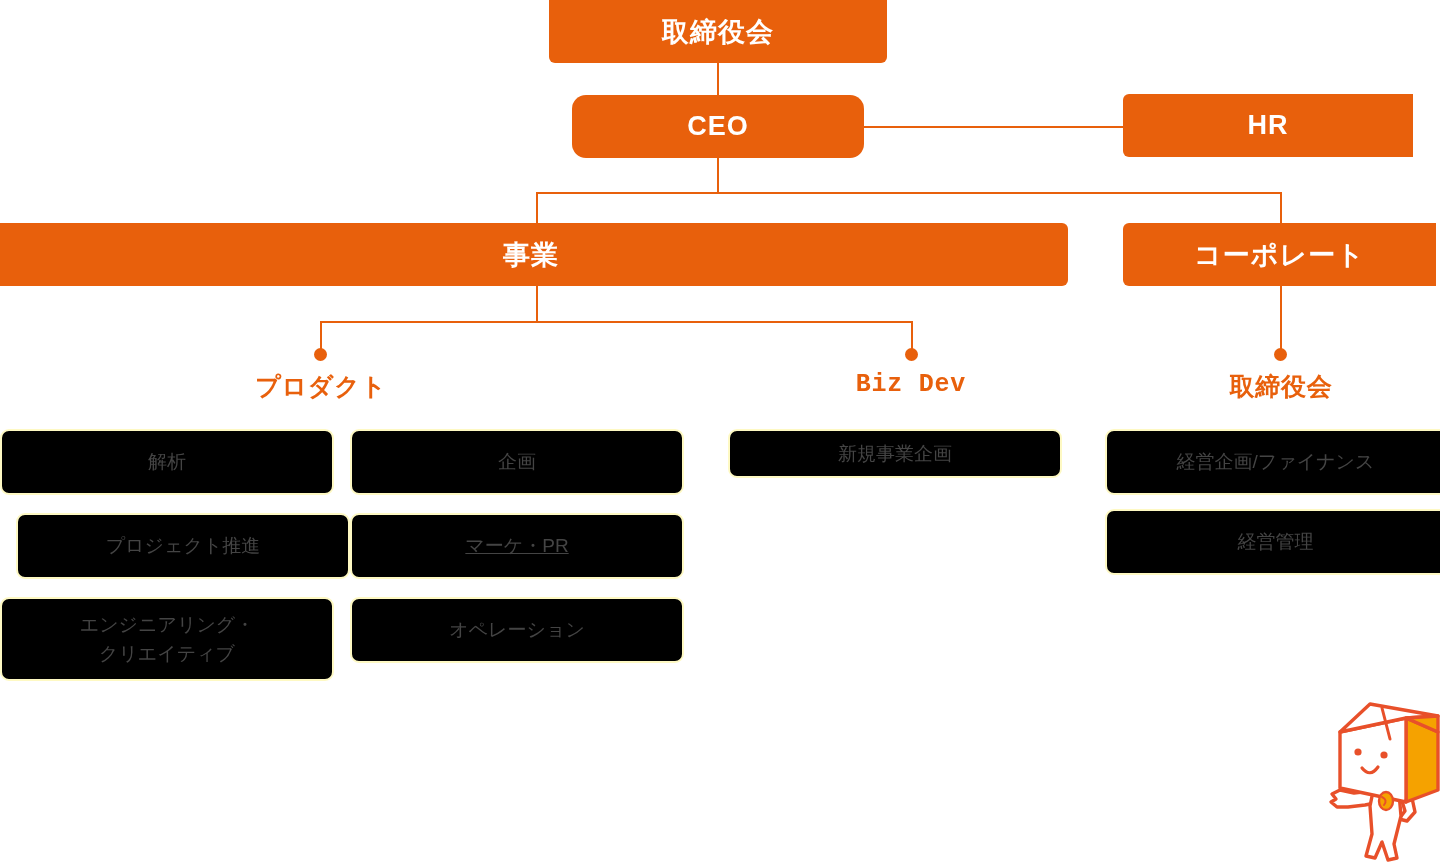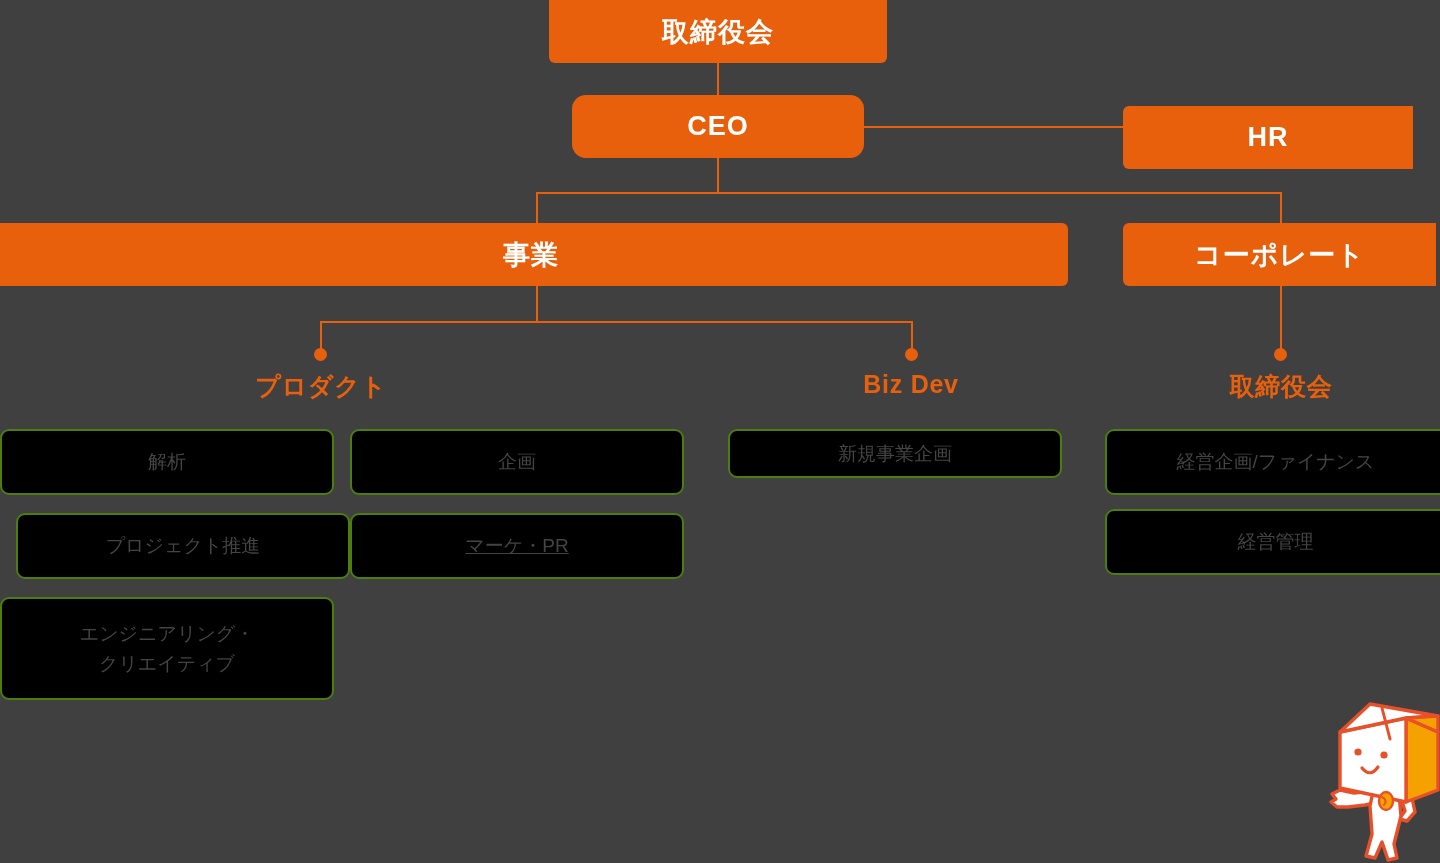--- a/index.html
+++ b/index.html
@@ -5,42 +5,42 @@
 <style>
   html, body {
     margin: 0;
     padding: 0;
     background: #000000;
   }
   #stage {
     position: relative;
     width: 1440px;
     height: 863px;
-    background: #404040;
+    background: #ffffff;
     overflow: hidden;
     font-family: "Liberation Sans", "DejaVu Sans", sans-serif;
   }
 
   
   .node {
     position: absolute;
     background: #E8600C;
     border-radius: 6px;
     color: #ffffff;
     display: flex;
     align-items: center;
     justify-content: center;
     font-weight: bold;
     letter-spacing: 0.04em;
     box-sizing: border-box;
     z-index: 3;
   }
   .node.board   { left: 549px; top: 0px;   width: 338px; height: 63px;  font-size: 27px; border-radius: 0 0 6px 6px; }
   .node.ceo     { left: 572px; top: 95px;  width: 292px; height: 63px;  font-size: 27px; border-radius: 14px; }
-  .node.hr      { left: 1123px;top: 106px;  width: 290px; height: 63px;  font-size: 27px; border-radius: 6px 0 0 6px; }
+  .node.hr      { left: 1123px;top: 94px;  width: 290px; height: 63px;  font-size: 27px; border-radius: 6px 0 0 6px; }
   .node.biz     { left: -6px;  top: 223px; width: 1074px;height: 63px;  font-size: 27px; border-radius: 0 6px 6px 0; }
   .node.corp    { left: 1123px;top: 223px; width: 313px; height: 63px;  font-size: 27px; border-radius: 6px 0 0 6px; }
 
   
   .line {
     position: absolute;
     background: #E8600C;
     z-index: 1;
   }
   .vline { width: 2px; }
@@ -65,21 +65,21 @@
     letter-spacing: 0.03em;
     white-space: nowrap;
     transform: translateX(-50%);
     z-index: 3;
     text-align: right;
   }
 
   
   .chip {
     position: absolute;
-    border: 2px solid #4d7c0f;
+    border: 2px solid #fef9c3;
     border-radius: 9px;
     background: #000000;
     color: #444444;
     font-size: 19px;
     display: flex;
     align-items: center;
     justify-content: center;
     text-align: center;
     line-height: 1.55;
     box-sizing: border-box;
@@ -130,30 +130,31 @@
     <span>HR</span>
   </div>
   <div class="node biz">
     <span>事業</span>
   </div>
   <div class="node corp">
     <span>コーポレート</span>
   </div>
 
   <div class="caption" style="left:321px; top:370px;">プロダクト</div>
-  <div class="caption" style="left:911px; top:370px;">Biz Dev</div>
+  <div class="caption" style="left:911px; top:370px;font-family:Liberation Mono, monospace;">Biz Dev</div>
   <div class="caption" style="left:1281px; top:370px;">取締役会</div>
 
   <div class="chip" style="left:0px; top:429px; width:334px; height:66px;">解析</div>
   <div class="chip" style="left:0px; top:513px; width:334px; height:66px;margin-left:16px;">プロジェクト推進</div>
-  <div class="chip" style="left:0px; top:597px; width:334px; height:103px; white-space:pre-line;">エンジニアリング・
+  <div class="chip" style="left:0px; top:597px; width:334px; height:84px; white-space:pre-line;">エンジニアリング・
 クリエイティブ</div>
 
   <div class="chip" style="left:350px; top:429px; width:334px; height:66px;text-align:center;">企画</div>
   <div class="chip" style="left:350px; top:513px; width:334px; height:66px;text-decoration:underline;">マーケ・PR</div>
+  <div class="chip" style="left:350px; top:597px; width:334px; height:66px;">オペレーション</div>
 
   <div class="chip" style="left:728px; top:429px; width:334px; height:49px;">新規事業企画</div>
 
   <div class="chip" style="left:1105px; top:429px; width:341px; height:66px; border-radius:9px 0 0 9px;">経営企画/ファイナンス</div>
   <div class="chip" style="left:1105px; top:509px; width:341px; height:66px; border-radius:9px 0 0 9px;">経営管理</div>
 
   <svg class="mascot" viewBox="0 0 128 169">
 
     <g fill="#ffffff" stroke="#E8502A" stroke-width="3.4" stroke-linejoin="round" stroke-linecap="round">
 

